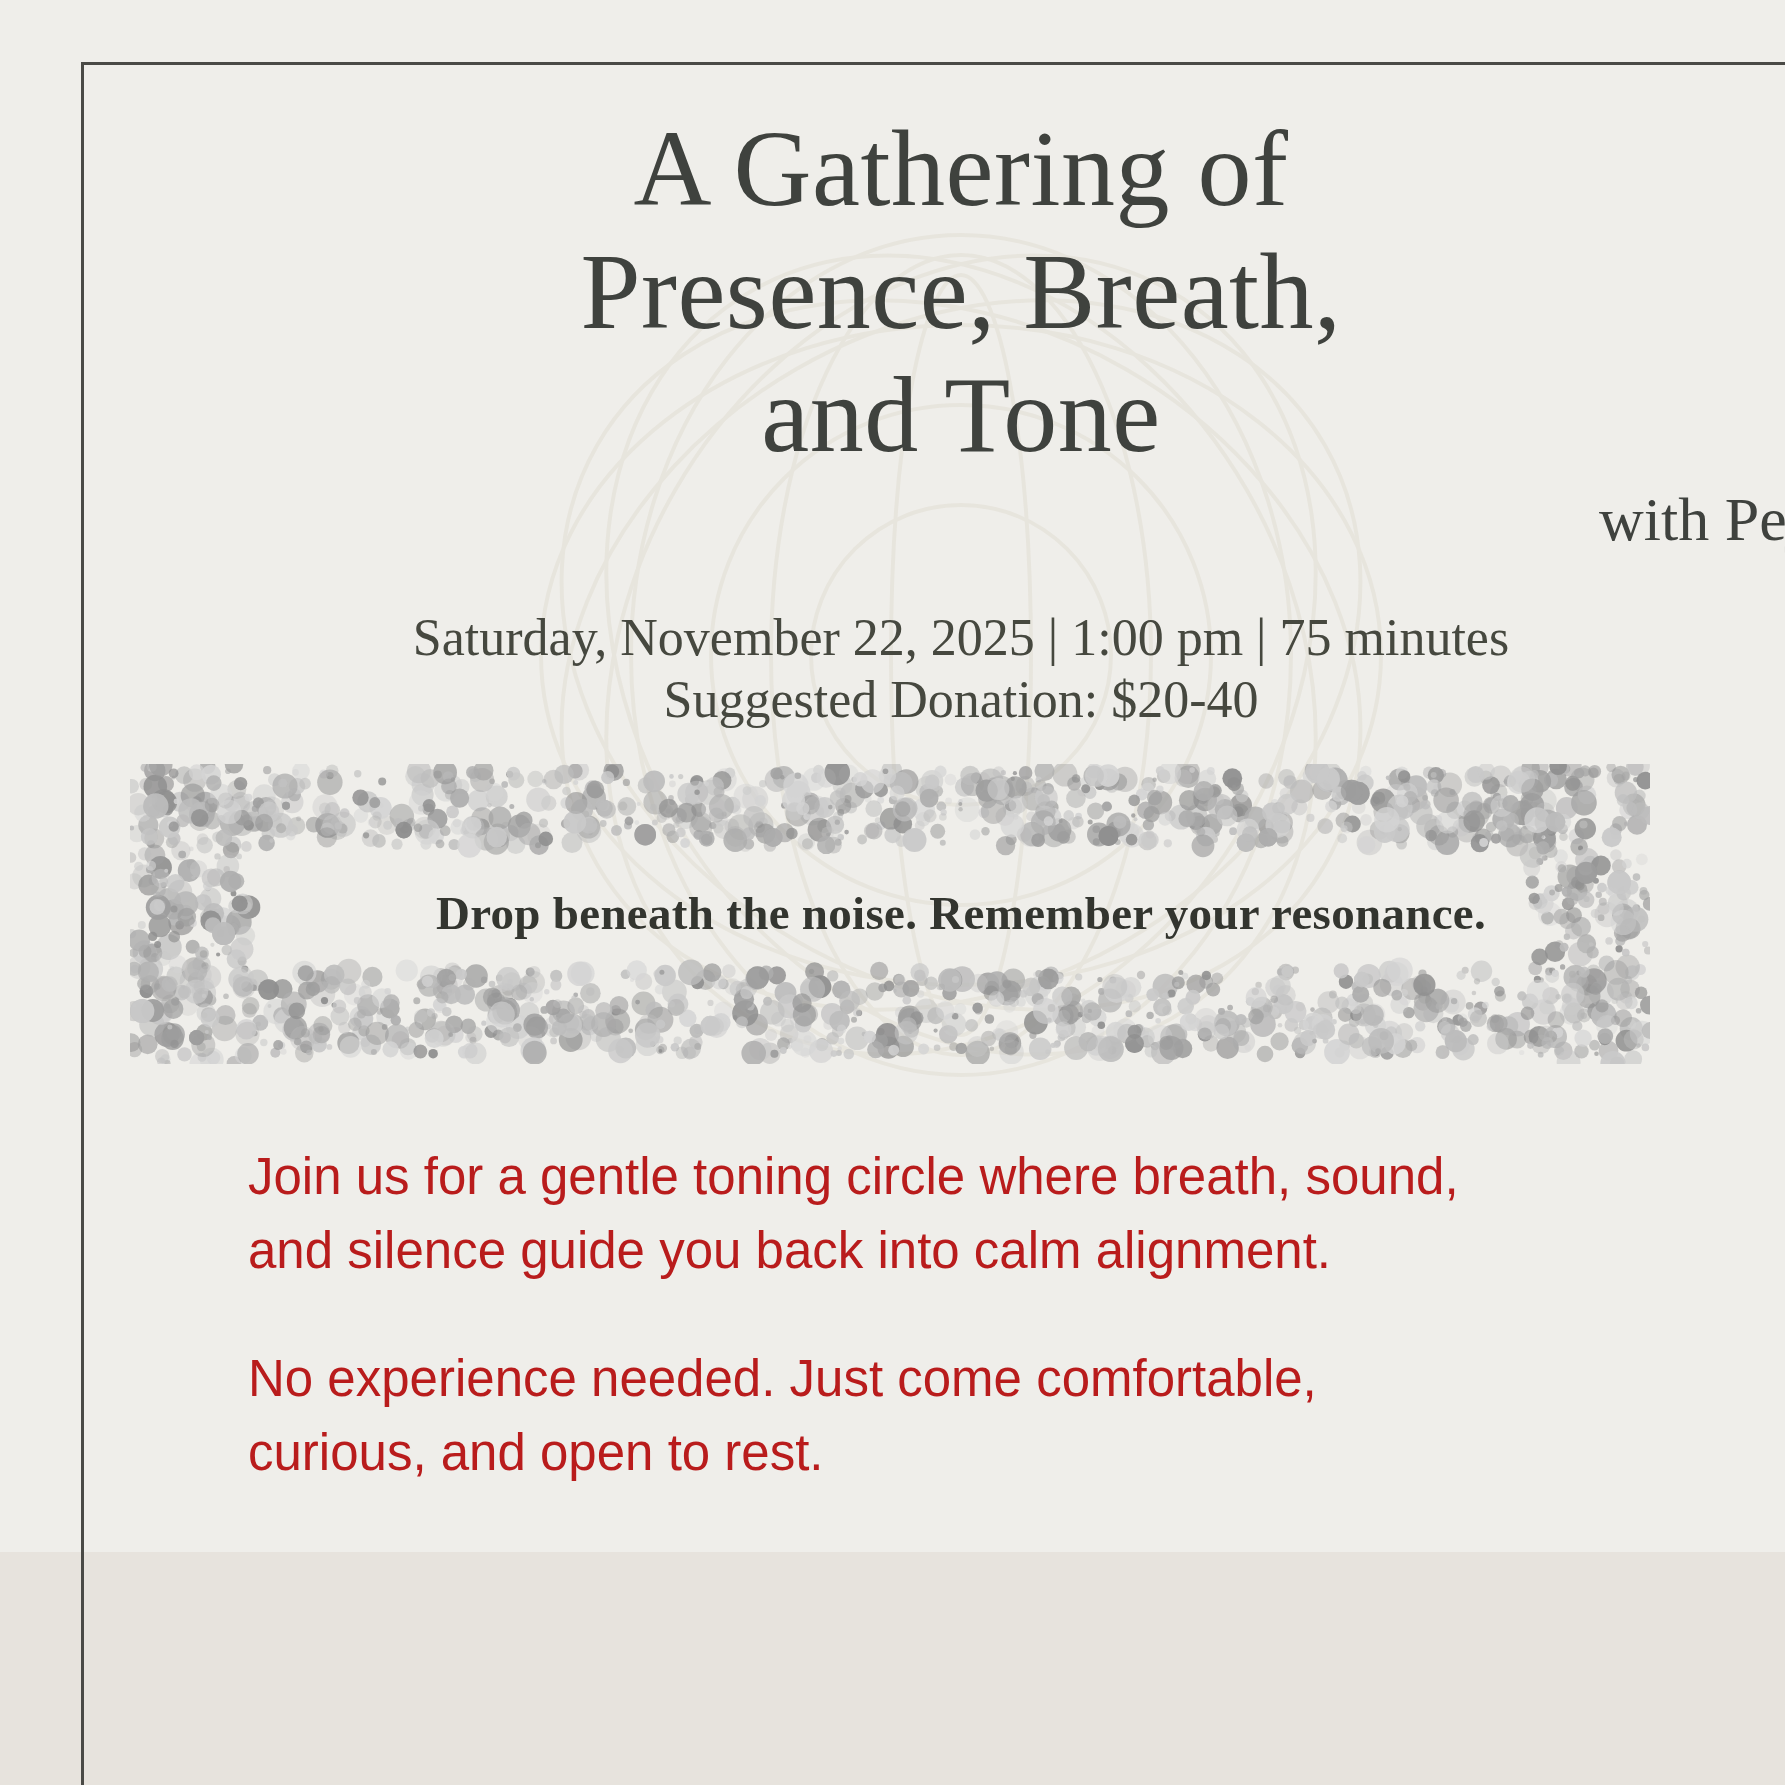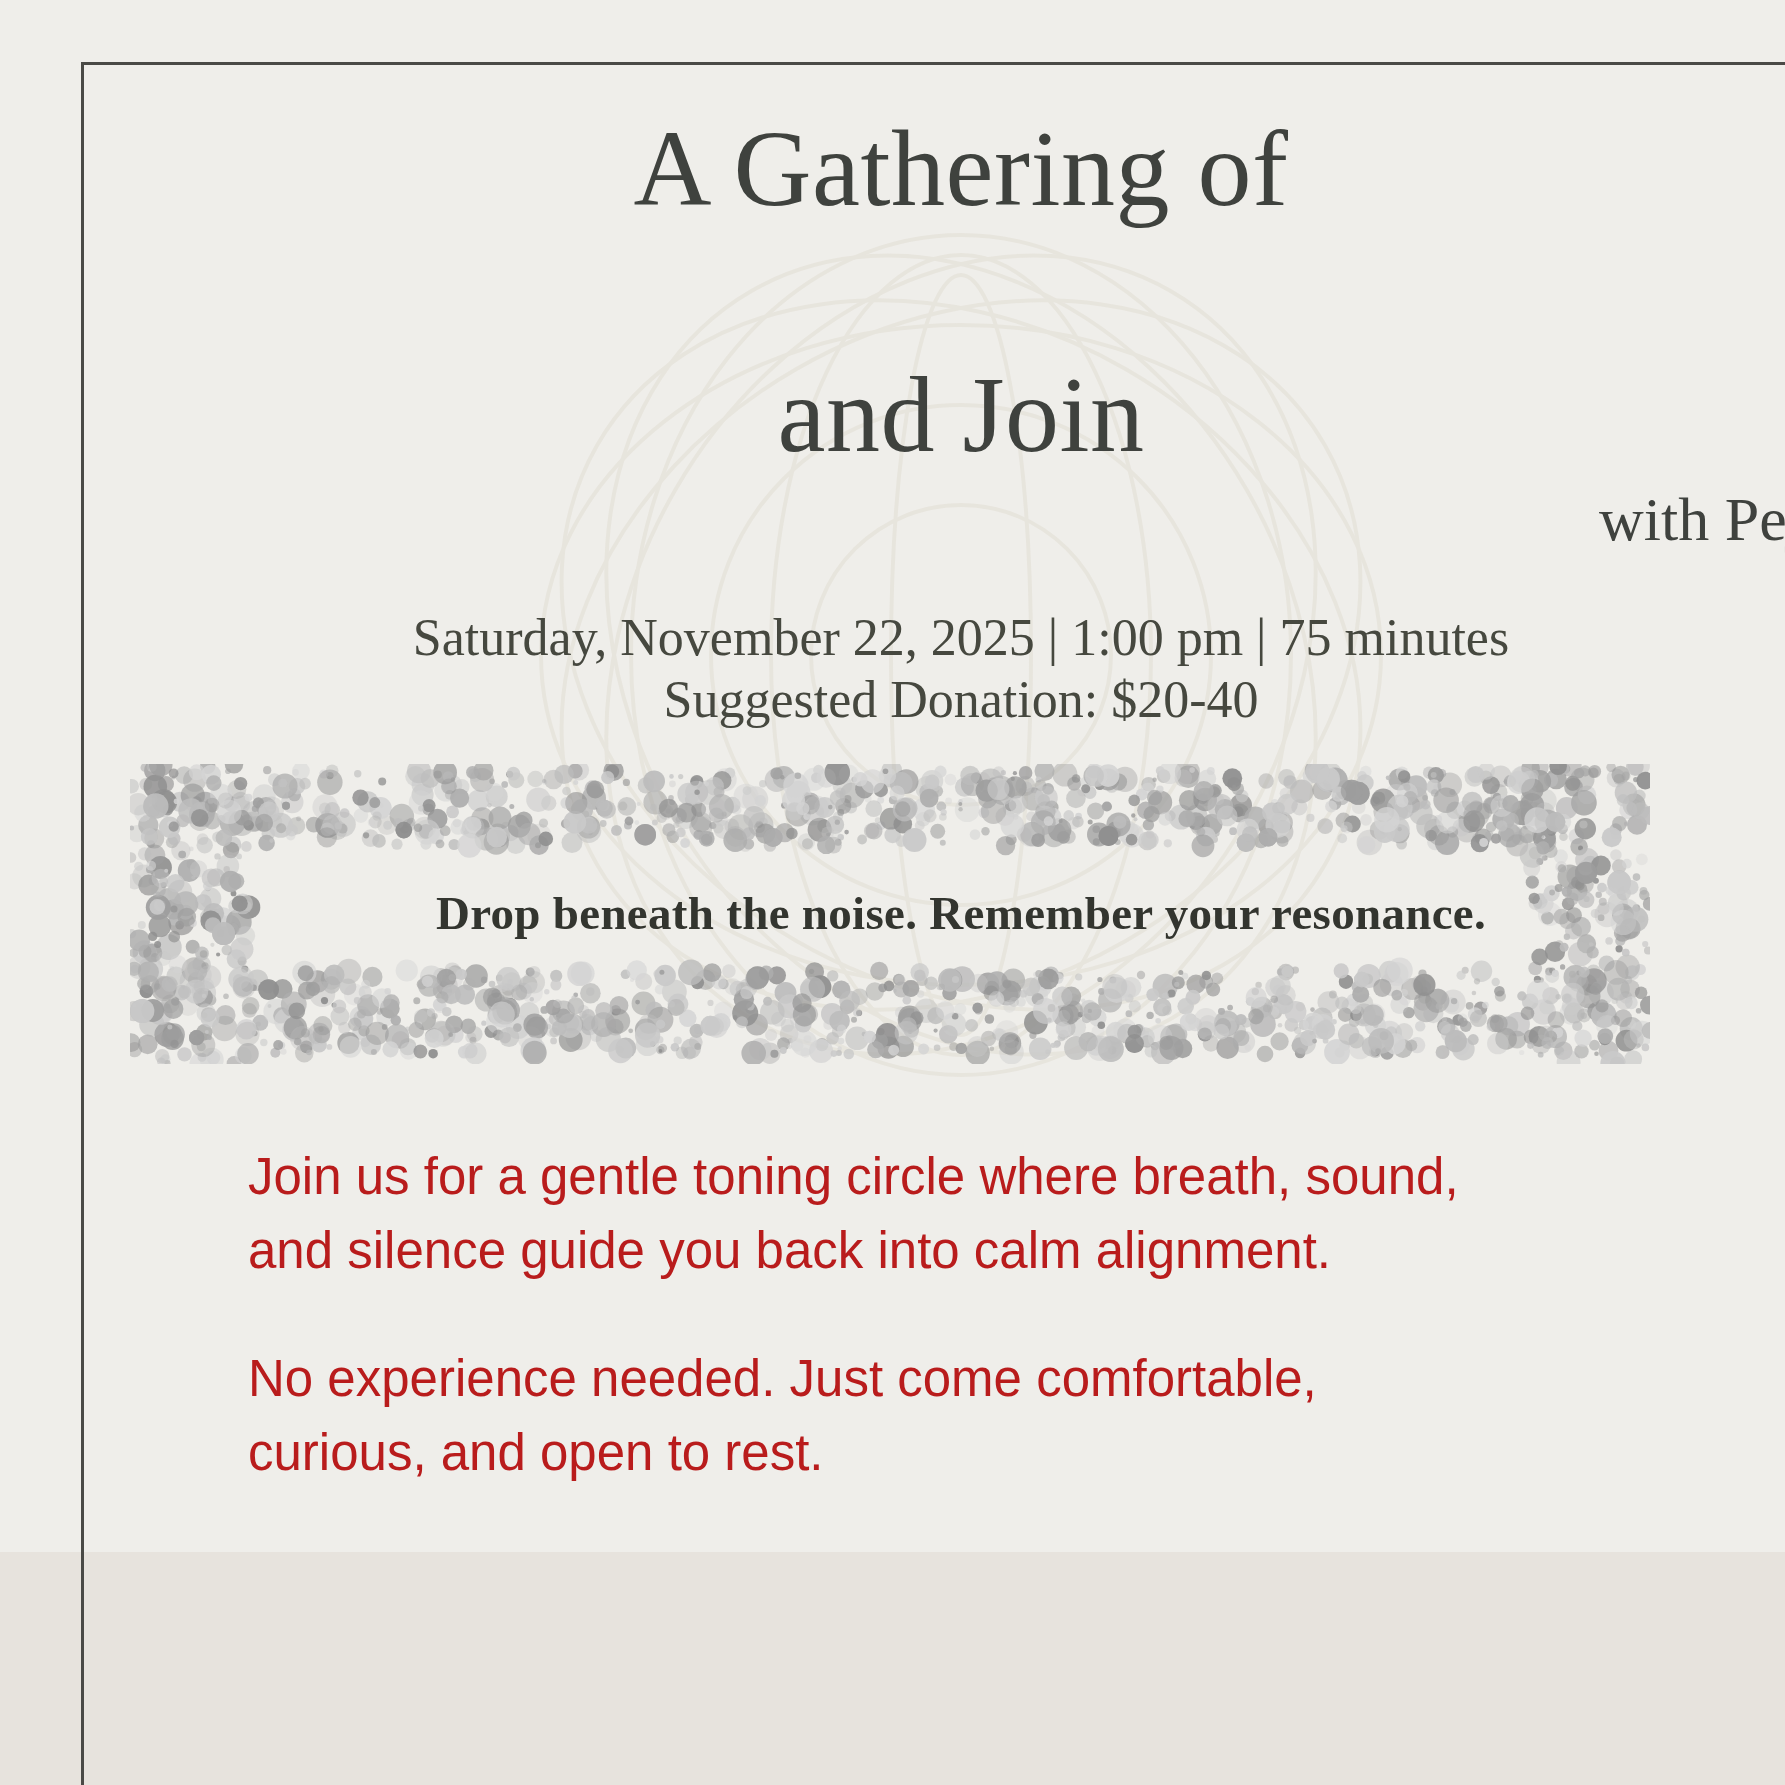--- a/index.html
+++ b/index.html
@@ -145,22 +145,22 @@
       <ellipse cx="490" cy="470" rx="330" ry="420" transform="rotate(90 490 470)"></ellipse>
       <circle cx="490" cy="470" r="250"></circle>
       <circle cx="490" cy="470" r="150"></circle>
     </g>
   </svg>
 
   <div id="content">
 
     <h1 class="title">
       <span>A Gathering of</span><br>
-      <br>
-      <span>and Join</span>
+      <span>Presence, Breath,</span><br>
+      <span>and Tone</span>
     </h1>
 
     <div class="subtitle">with Pej</div>
 
     <div class="details">
       <div>Saturday, November 22, 2025 | 1:00 pm | 75 minutes</div>
       <div>Suggested Donation: $20-40</div>
     </div>
 
     <div id="tagline-wrap">

